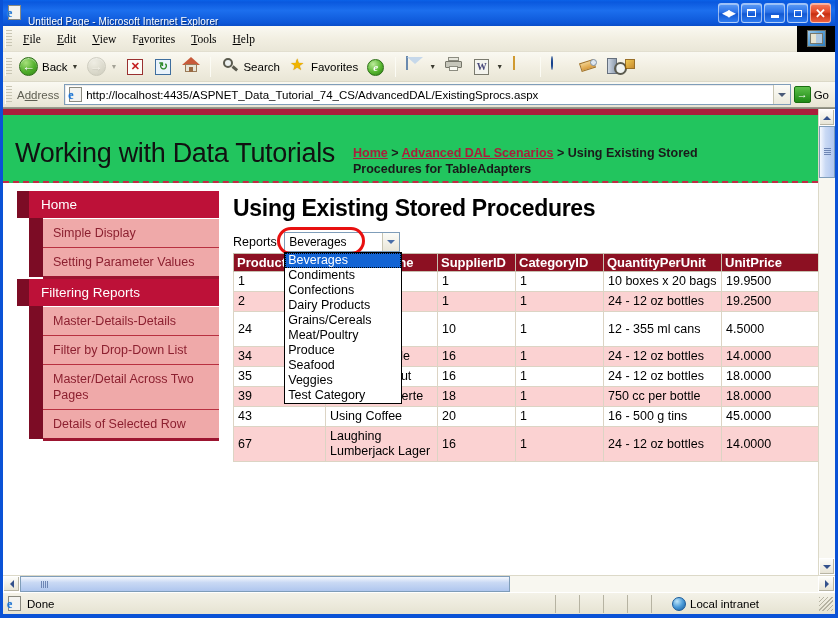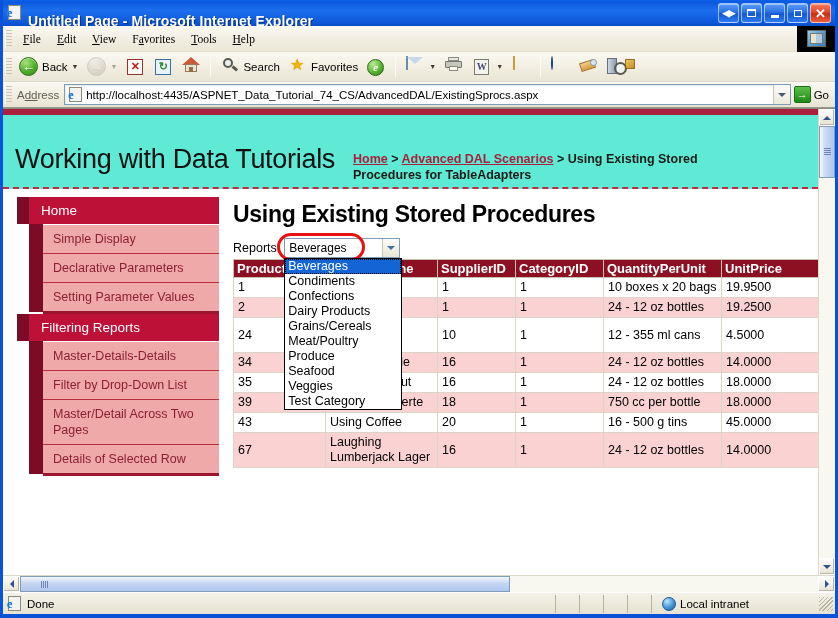--- a/index.html
+++ b/index.html
@@ -36,21 +36,21 @@
     border: 1px solid #8A8A80; position: absolute; left: 1px; top: 0;
   }
   .ie-e {
     position: absolute; left: 0px; top: 3px;
     width: 13px; height: 12px;
     color: #1F6FD0; font-size: 12px; font-weight: bold;
     font-family: "Liberation Serif", serif; line-height: 11px;
     text-shadow: 0 0 1px #69B8E8;
   }
   #title-text {
-    color: #FFFFFF; font-size: 14px; font-weight: bold;
+    color: #FFFFFF; font-size: 10px; font-weight: normal;
     text-shadow: 1px 1px 1px rgba(0,0,0,0.45);
     white-space: nowrap; letter-spacing: 0.1px; margin-top: 16px;
   }
   #tb-buttons { margin-left: auto; display: flex; gap: 2px; padding-right: 2px; }
   .tb-btn {
     width: 21px; height: 20px; border-radius: 3px;
     border: 1px solid rgba(255,255,255,0.55);
     background: linear-gradient(to bottom, #5C9BF5 0%, #2B72E8 45%, #1258D2 55%, #2E7BF0 100%);
     position: relative; display: flex; align-items: center; justify-content: center;
     box-shadow: inset 0 1px 0 rgba(255,255,255,0.4);
@@ -276,23 +276,23 @@
   #hthumb { width: 490px; height:16px;
     background: linear-gradient(to bottom,#F5F8FE,#C9D9F4 40%,#AFC6EE 100%);
     border: 1px solid #7F9DB9; display:flex;align-items:center;justify-content:flex-start;padding-left:20px;}
   .thumb-grip-h { width:8px;height:7px;
     background: repeating-linear-gradient(to right,#6E86B4 0 1px, transparent 1px 2px);}
   #htrack { flex: 1 1 auto; background: #F8F7F0; }
   
   #topbar-red { height: 6px; background: #A8203C; }
   #page-header {
     display: flex; align-items: flex-start;
-    padding: 24px 12px 4px 12px;
+    padding: 18px 12px 4px 12px;
     border-bottom: 2px dashed #C22A46;
-    background: #5eead4; min-height: 56px;
+    background: #22c55e; min-height: 56px;
   }
   #site-title {
     font-size: 27px; color: #111; font-weight: normal;
     font-family: "Liberation Sans", sans-serif;
     letter-spacing: -0.3px; white-space: nowrap; line-height: 40px;
     flex: 0 0 auto;
   }
   #breadcrumb {
     margin-left: 18px; margin-top: 12px; font-size: 12.5px;
     font-weight: bold; color: #1A1A1A; line-height: 16px;
@@ -396,21 +396,21 @@
     flex: 0 0 22px; height: 22px;
     background: linear-gradient(to bottom,#F4F2E8,#E6E3D2);
     border-top: 1px solid #FFFFFF;
     display: flex; align-items: center; font-size: 11.5px; color: #000;
   }
   #status-ico { width:16px;height:16px;margin:0 4px 0 4px;position:relative;flex:0 0 16px;}
   #status-text { flex: 0 0 auto; }
   .st-pane { width: 24px; height: 18px; border-left: 1px solid #B6B3A2; margin-left: 0; }
   #status-spacer { flex: 1 1 auto; }
   #status-zone {
-    display:flex;align-items:center;gap:4px; padding: 0 10px;
+    display:flex;align-items:center;gap:4px; padding: 0 20px;
     border-left: 1px solid #B6B3A2; height: 18px; min-width: 168px;
   }
   .globe {
     width:14px;height:14px;border-radius:50%;
     background: radial-gradient(circle at 34% 28%, #BEE6FA 0%, #4B9BD8 50%, #1A5B9A 100%);
     border:1px solid #1A5B9A; flex:0 0 14px;
   }
   #status-grip {
     width: 14px; height: 14px; margin-left: auto; margin-right: 2px;
     background: repeating-linear-gradient(135deg, #B6B3A2 0 1px, transparent 1px 3px);
@@ -571,21 +571,20 @@
           <div id="breadcrumb">
             <a href="#">Home</a><span> &gt; </span><a href="#">Advanced DAL Scenarios</a><span> &gt; </span><span>Using Existing Stored Procedures for TableAdapters</span>
           </div>
         </div>
 
         <div id="content-row">
 
           <div id="sidebar">
             <div class="nav-top">Home</div>
             <div class="nav-sub">Simple Display</div>
-            <div class="nav-sub">Declarative Parameters</div>
             <div class="nav-sub last">Setting Parameter Values</div>
             <div class="nav-top">Filtering Reports</div>
             <div class="nav-sub">Master-Details-Details</div>
             <div class="nav-sub">Filter by Drop-Down List</div>
             <div class="nav-sub">Master/Detail Across Two Pages</div>
             <div class="nav-sub last">Details of Selected Row</div>
           </div>
 
           <div id="main">
             <div id="page-title">Using Existing Stored Procedures</div>

